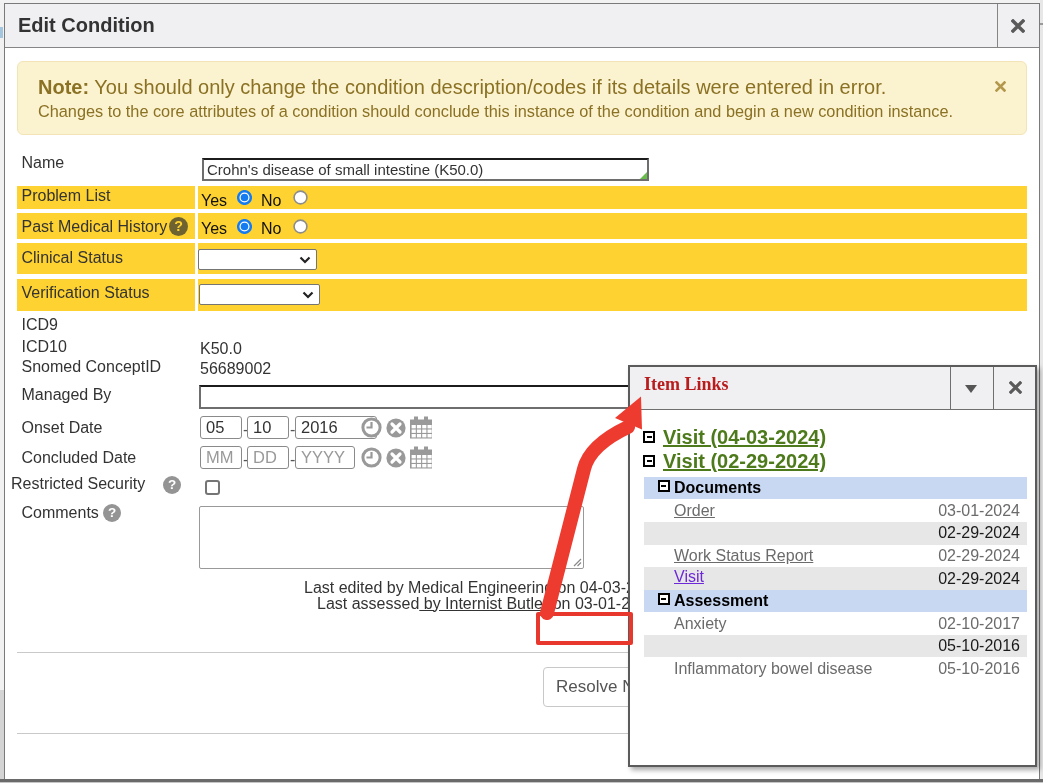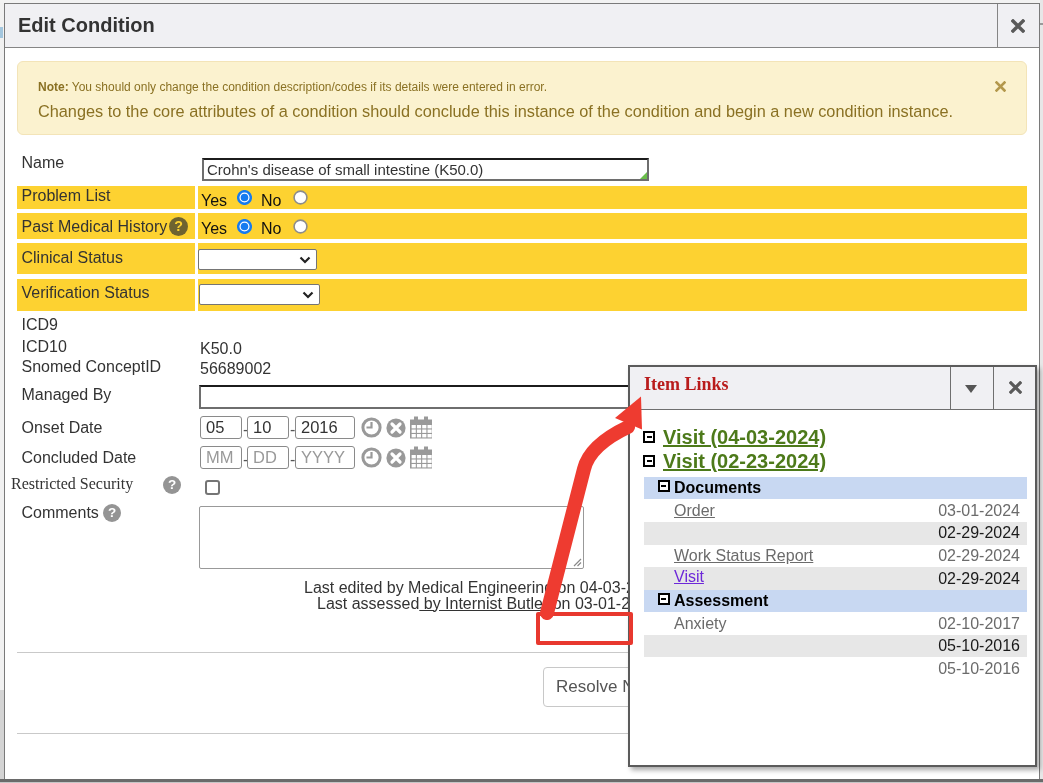--- a/index.html
+++ b/index.html
@@ -32,21 +32,21 @@
   <div class="abs" style="left:4px;top:3px;width:1036px;height:778px;background:#fff;border:1px solid #7a7a7a;box-sizing:border-box;"></div>
 
   <div class="abs" style="left:5px;top:4px;width:1034px;height:44px;background:#f0f0f3;border-bottom:1px solid #858585;box-sizing:border-box;"></div>
   <div class="abs" style="left:997px;top:4px;width:1px;height:44px;background:#858585;"></div>
   <div class="abs" style="left:18px;top:14px;font-size:20px;font-weight:bold;color:#333;">Edit Condition</div>
   <svg class="abs" style="left:1011px;top:19px;" width="14" height="14" viewBox="0 0 14 14">
     <path d="M2 2 L12 12 M12 2 L2 12" stroke="#5a5a5a" stroke-width="3.4" stroke-linecap="square"></path>
   </svg>
 
   <div class="abs" style="left:17px;top:61px;width:1010px;height:74px;background:#fbf2cf;border:1px solid #f3e4b8;border-radius:6px;box-sizing:border-box;"></div>
-  <div class="lbl" style="left:38px;top:77.5px;color:#8a7123;font-size:12px;"><b>Note:</b> You should only change the condition description/codes if its details were entered in error.</div>
+  <div class="lbl" style="left:38px;top:77.5px;color:#8a7123;font-size:20px;"><b>Note:</b> You should only change the condition description/codes if its details were entered in error.</div>
   <div class="lbl" style="left:38px;top:102px;color:#8a7123;font-size:16.3px;">Changes to the core attributes of a condition should conclude this instance of the condition and begin a new condition instance.</div>
   <svg class="abs" style="left:995px;top:81px;" width="11" height="11" viewBox="0 0 11 11">
     <path d="M1.5 1.5 L9.5 9.5 M9.5 1.5 L1.5 9.5" stroke="#b3984c" stroke-width="2.6" stroke-linecap="square"></path>
   </svg>
 
   <div class="goldrow" style="left:17px;top:186px;width:178px;height:23px;"></div>
   <div class="goldrow" style="left:198px;top:186px;width:829px;height:23px;"></div>
   <div class="goldrow" style="left:17px;top:213px;width:178px;height:26px;"></div>
   <div class="goldrow" style="left:198px;top:213px;width:829px;height:26px;"></div>
   <div class="goldrow" style="left:17px;top:243px;width:178px;height:30.5px;"></div>
@@ -58,21 +58,21 @@
   <div class="lbl" style="left:21.5px;top:185.7px;">Problem List</div>
   <div class="lbl" style="left:21.5px;top:216.5px;">Past Medical History</div>
   <div class="lbl" style="left:21.5px;top:248px;">Clinical Status</div>
   <div class="lbl" style="left:21.5px;top:283.4px;">Verification Status</div>
   <div class="lbl" style="left:21.5px;top:315px;">ICD9</div>
   <div class="lbl" style="left:21.5px;top:337px;">ICD10</div>
   <div class="lbl" style="left:21.5px;top:357px;">Snomed ConceptID</div>
   <div class="lbl" style="left:21.5px;top:385px;">Managed By</div>
   <div class="lbl" style="left:21.5px;top:418px;">Onset Date</div>
   <div class="lbl" style="left:21.5px;top:448px;">Concluded Date</div>
-  <div class="lbl" style="left:11px;top:474px;font-family:Liberation Serif, serif;">Restricted Security</div>
+  <div class="lbl" style="left:11px;top:474px;">Restricted Security</div>
   <div class="lbl" style="left:21.5px;top:502.5px;">Comments</div>
 
   <svg class="abs" style="left:169px;top:216.8px;" width="19" height="19" viewBox="0 0 20 20">
     <circle cx="10" cy="10" r="10" fill="#6e6330"></circle>
     <text x="10" y="14.8" text-anchor="middle" font-family="Liberation Sans" font-size="15" font-weight="bold" fill="#fdd231">?</text>
   </svg>
   <svg class="abs" style="left:163px;top:476.2px;" width="18" height="18" viewBox="0 0 20 20">
     <circle cx="10" cy="10" r="10" fill="#949494"></circle>
     <text x="10" y="14.8" text-anchor="middle" font-family="Liberation Sans" font-size="15" font-weight="bold" fill="#fff">?</text>
   </svg>
@@ -116,21 +116,21 @@
 
   <div class="val" style="left:200px;top:338.5px;">K50.0</div>
   <div class="val" style="left:200px;top:359.3px;">56689002</div>
 
   <div class="inp-dark" style="left:199px;top:385px;width:450px;height:24px;"></div>
 
   <div class="dateinp" style="left:200px;top:416px;width:42px;height:23px;">05</div>
   <div class="val" style="left:243px;top:420px;color:#555;">-</div>
   <div class="dateinp" style="left:247px;top:416px;width:42px;height:23px;">10</div>
   <div class="val" style="left:290px;top:420px;color:#555;">-</div>
-  <div class="dateinp" style="left:295px;top:416px;width:60px;height:23px;">2016</div>
+  <div class="dateinp" style="left:295px;top:416px;width:82px;height:23px;">2016</div>
   <svg class="abs" style="left:361px;top:417px;" width="21" height="21" viewBox="0 0 21 21">
     <circle cx="10.5" cy="10.5" r="8.6" fill="#fff" stroke="#999" stroke-width="3"></circle>
     <path d="M10.5 5 L10.5 10.5 L5.5 10.5" fill="none" stroke="#999" stroke-width="2.2"></path>
   </svg>
   <svg class="abs" style="left:386px;top:418px;" width="20" height="20" viewBox="0 0 20 20">
     <circle cx="10" cy="10" r="9.6" fill="#999"></circle>
     <path d="M6 6 L14 14 M14 6 L6 14" stroke="#fff" stroke-width="3.2" stroke-linecap="round"></path>
   </svg>
   <svg class="abs" style="left:409px;top:416px;" width="24" height="23" viewBox="0 0 24 23">
     <rect x="5" y="0.5" width="4" height="6" fill="#999"></rect>
@@ -205,21 +205,21 @@
   <div class="abs" style="left:993px;top:367px;width:1px;height:43px;background:#6f6f6f;z-index:12;"></div>
   <div class="abs" style="left:644px;top:374px;font-size:18px;font-weight:bold;color:#b91c1c;z-index:12;font-family:Liberation Serif, serif;">Item Links</div>
   <div class="abs" style="left:965px;top:385px;width:0;height:0;border-left:6.5px solid transparent;border-right:6.5px solid transparent;border-top:8px solid #555;z-index:12;"></div>
   <svg class="abs" style="left:1008.5px;top:381px;z-index:12;" width="13" height="13" viewBox="0 0 14 14">
     <path d="M2 2 L12 12 M12 2 L2 12" stroke="#5a5a5a" stroke-width="3.4" stroke-linecap="square"></path>
   </svg>
 
   <div class="minusbox" style="left:643px;top:431px;z-index:12;"></div>
   <div class="treetxt" style="left:663px;top:428.1px;font-size:20px;font-weight:bold;z-index:12;"><u style="color:#4d7a1a;">Visit (04-03-2024)</u></div>
   <div class="minusbox" style="left:643px;top:455px;z-index:12;"></div>
-  <div class="treetxt" style="left:663px;top:452.3px;font-size:20px;font-weight:bold;z-index:12;"><u style="color:#4d7a1a;">Visit (02-23-2024)</u></div>
+  <div class="treetxt" style="left:663px;top:452.3px;font-size:20px;font-weight:bold;z-index:12;"><u style="color:#4d7a1a;">Visit (02-29-2024)</u></div>
 
   <div class="band" style="top:477px;height:21.5px;background:#c8d8f2;z-index:11;"></div>
   <div class="minusbox" style="left:657.5px;top:480px;z-index:12;"></div>
   <div class="treetxt" style="left:674px;top:478.2px;font-weight:bold;color:#000;z-index:12;">Documents</div>
 
   <div class="treetxt" style="left:674px;top:500.9px;color:#6b6b6b;z-index:12;"><u>Order</u></div>
   <div class="dt" style="left:900px;top:500.9px;color:#6b6b6b;z-index:12;">03-01-2024</div>
 
   <div class="band" style="top:521.5px;height:23px;background:#e7e7e7;z-index:11;"></div>
   <div class="dt" style="left:900px;top:523.4px;color:#1a1a1a;z-index:12;">02-29-2024</div>
@@ -234,20 +234,21 @@
   <div class="band" style="top:589.5px;height:22.5px;background:#c8d8f2;z-index:11;"></div>
   <div class="minusbox" style="left:657.5px;top:592.5px;z-index:12;"></div>
   <div class="treetxt" style="left:674px;top:591px;font-weight:bold;color:#000;z-index:12;">Assessment</div>
 
   <div class="treetxt" style="left:674px;top:613.5px;color:#6b6b6b;z-index:12;">Anxiety</div>
   <div class="dt" style="left:900px;top:613.5px;color:#6b6b6b;z-index:12;">02-10-2017</div>
 
   <div class="band" style="top:634.5px;height:22.5px;background:#e7e7e7;z-index:11;"></div>
   <div class="dt" style="left:900px;top:636px;color:#1a1a1a;z-index:12;">05-10-2016</div>
 
+  <div class="treetxt" style="left:674px;top:658.5px;color:#6b6b6b;z-index:12;">Inflammatory bowel disease</div>
   <div class="dt" style="left:900px;top:658.5px;color:#6b6b6b;z-index:12;">05-10-2016</div>
 
   <div class="abs" style="left:536px;top:612px;width:97px;height:33px;border:4px solid #e8382e;border-radius:2px;box-sizing:border-box;z-index:20;"></div>
   <svg class="abs" style="left:530px;top:385px;z-index:21;" width="125" height="235" viewBox="0 0 125 235">
     <path d="M17 228 L54 84 Q60 60 98 42" fill="none" stroke="#ee3b30" stroke-width="14" stroke-linecap="round" stroke-linejoin="round"></path>
     <polygon points="111,11.5 85,33 112,44.5" fill="#ee3b30"></polygon>
   </svg>
 
 </div>
 

